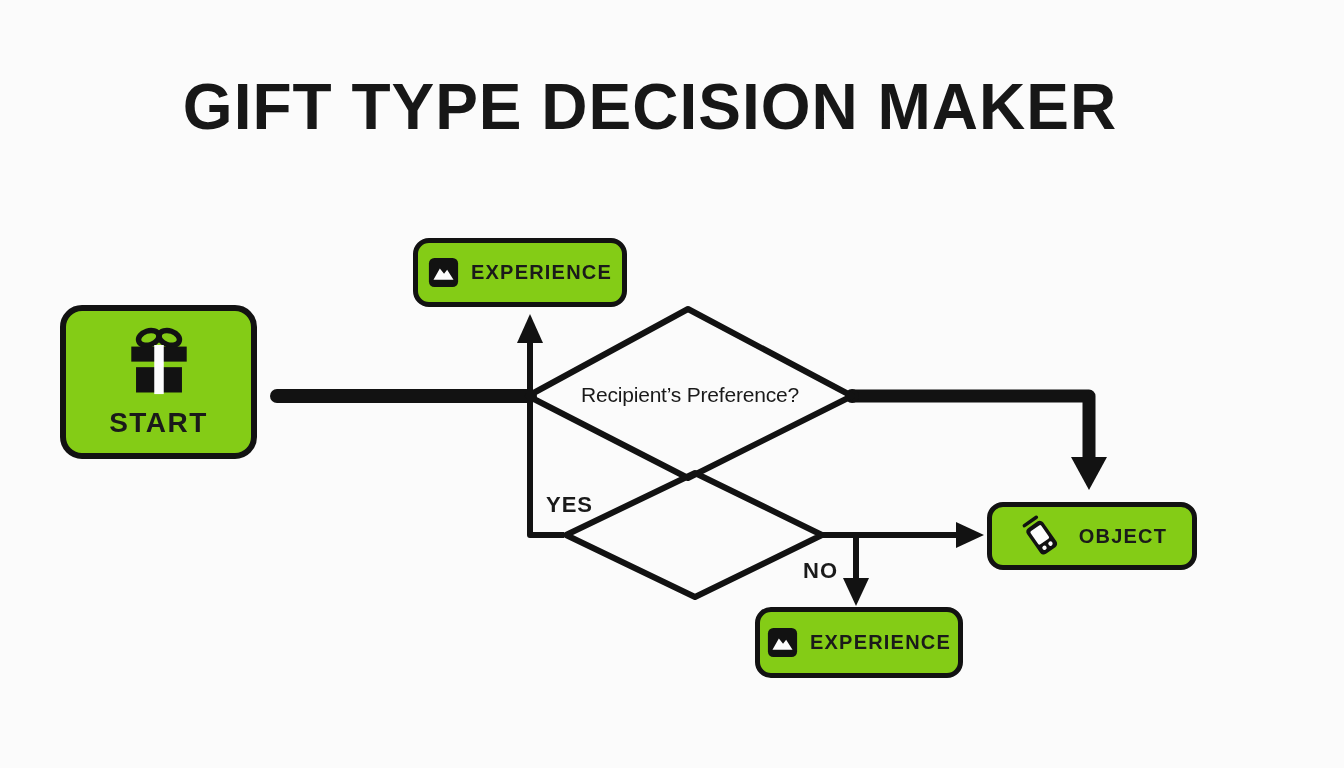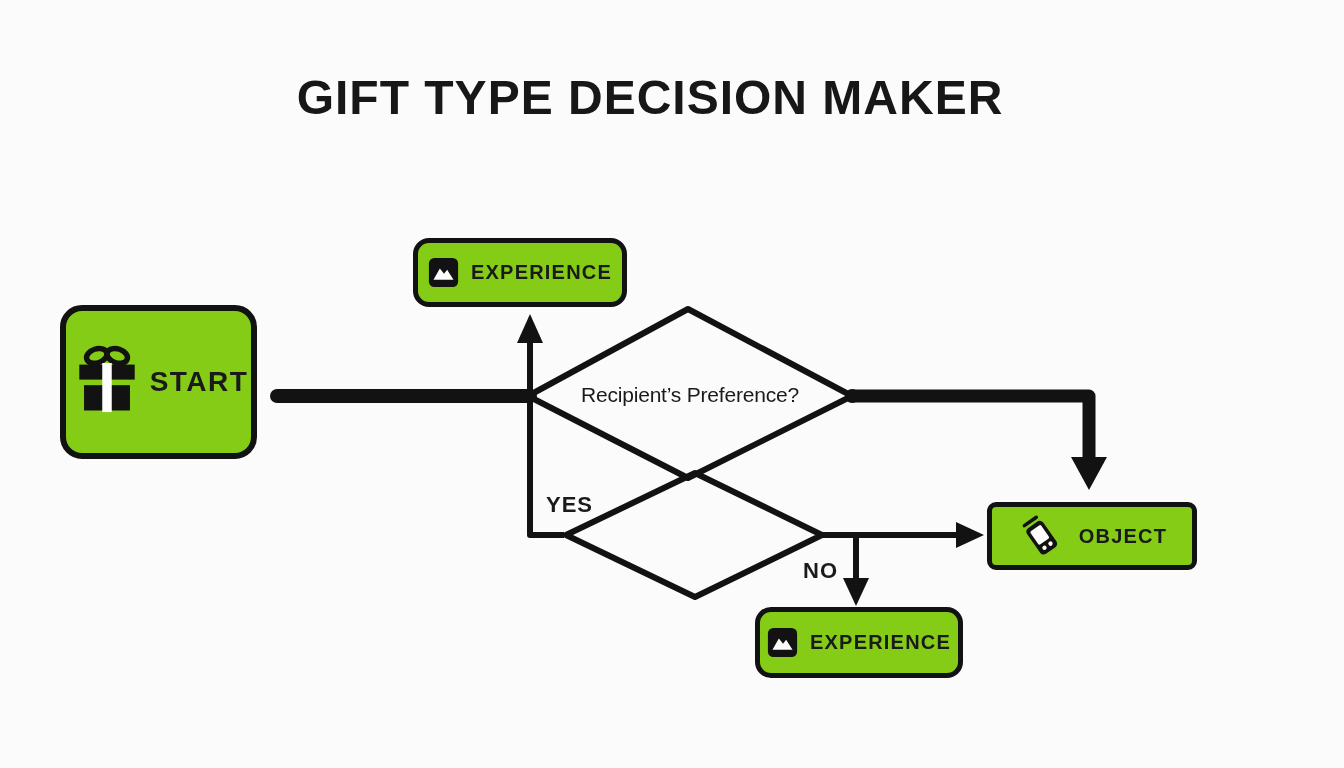--- a/index.html
+++ b/index.html
@@ -3,38 +3,38 @@
 <meta charset="utf-8">
 <style>
   html,body{margin:0;padding:0;}
   body{background:#e8e8e8;font-family:"Liberation Sans","DejaVu Sans",sans-serif;}
   .stage{
     position:relative;width:1344px;height:768px;overflow:hidden;
     background:#fbfbfb;color:#111;
   }
   .title{
     position:absolute;top:70px;left:650px;transform:translateX(-50%);
-    font-size:48px;font-weight:800;letter-spacing:1px;white-space:nowrap;
+    font-size:64px;font-weight:800;letter-spacing:1px;white-space:nowrap;
     color:#171717;
   }
   .diagram-svg{position:absolute;inset:0;}
   .node{
     position:absolute;display:flex;align-items:center;justify-content:center;
     background:#84cc16;border:5px solid #121212;border-radius:16px;
     box-sizing:border-box;gap:12px;
   }
   .node .label{font-weight:700;letter-spacing:1.2px;color:#1a1a1a;}
   .node-start{
     left:60px;top:305px;width:197px;height:154px;
-    flex-direction:row;gap:5px;border-width:6px;border-radius:22px;
+    flex-direction:column;gap:5px;border-width:6px;border-radius:22px;
   }
   .node-start .label{font-size:28px;letter-spacing:1.5px;}
   .node-exp-top{left:413px;top:238px;width:214px;height:69px;}
   .node-exp-top .label{font-size:20px;}
-  .node-object{left:987px;top:502px;width:210px;height:68px;border-radius:9px;}
+  .node-object{left:987px;top:502px;width:210px;height:68px;}
   .node-object .label{font-size:20px;}
   .node-exp-bottom{left:755px;top:607px;width:208px;height:71px;}
   .node-exp-bottom .label{font-size:20px;}
   .diamond-label{
     position:absolute;text-align:center;font-weight:400;color:#1a1a1a;
     font-size:21px;letter-spacing:-0.2px;white-space:nowrap;
   }
   .lbl-preference{left:540px;top:383px;width:300px;}
   .lbl-gadgets{left:594px;top:523px;width:200px;}
   .edge-label{

